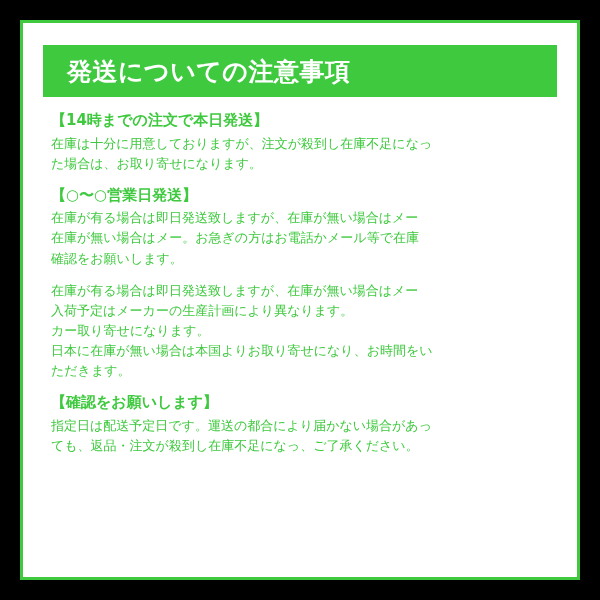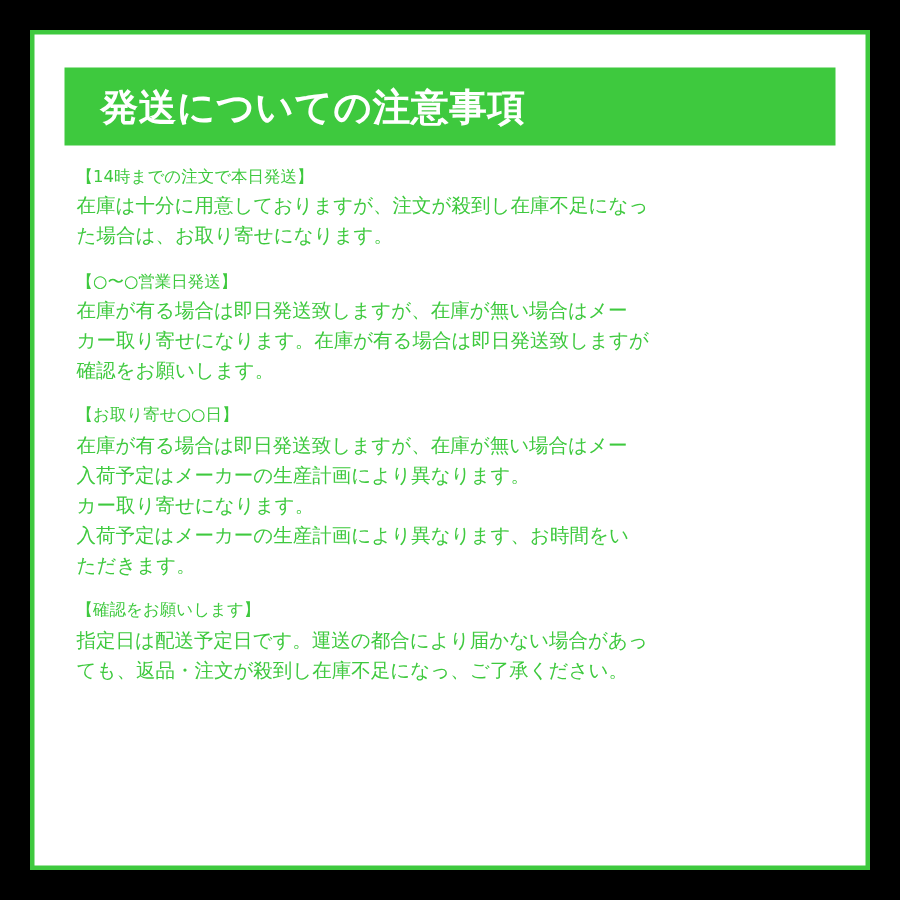--- a/index.html
+++ b/index.html
@@ -46,22 +46,22 @@
   }
   .section {
     margin-bottom: 12px;
     padding-left: 8px;
   }
   .section:last-child {
     margin-bottom: 0;
   }
   .section-heading {
     color: #3ec93e;
-    font-size: 11px;
-    font-weight: normal;
+    font-size: 15px;
+    font-weight: bold;
     line-height: 1.3;
     margin-bottom: 3px;
   }
   .section-body {
     color: #3ec93e;
     font-size: 13px;
     line-height: 1.55;
   }
   .section-body p {
     margin: 0;
@@ -82,32 +82,31 @@
       <div class="section-body">
         <p>在庫は十分に用意しておりますが、注文が殺到し在庫不足になっ</p>
         <p>た場合は、お取り寄せになります。</p>
       </div>
     </div>
 
     <div class="section">
       <div class="section-heading">【○〜○営業日発送】</div>
       <div class="section-body">
         <p>在庫が有る場合は即日発送致しますが、在庫が無い場合はメー</p>
-        <p>カー取り寄せになります。在庫が有る場合は即日発送致しますが</p>
+        <p>在庫が無い場合はメー。お急ぎの方はお電話かメール等で在庫</p>
         <p>確認をお願いします。</p>
       </div>
     </div>
 
     <div class="section">
-      <div class="section-heading">【お取り寄せ○○日】</div>
       <div class="section-body">
         <p>在庫が有る場合は即日発送致しますが、在庫が無い場合はメー</p>
         <p>入荷予定はメーカーの生産計画により異なります。</p>
         <p>カー取り寄せになります。</p>
-        <p>入荷予定はメーカーの生産計画により異なります、お時間をい</p>
+        <p>日本に在庫が無い場合は本国よりお取り寄せになり、お時間をい</p>
         <p>ただきます。</p>
       </div>
     </div>
 
     <div class="section">
       <div class="section-heading">【確認をお願いします】</div>
       <div class="section-body">
         <p>指定日は配送予定日です。運送の都合により届かない場合があっ</p>
         <p>ても、返品・注文が殺到し在庫不足になっ、ご了承ください。</p>
       </div>

